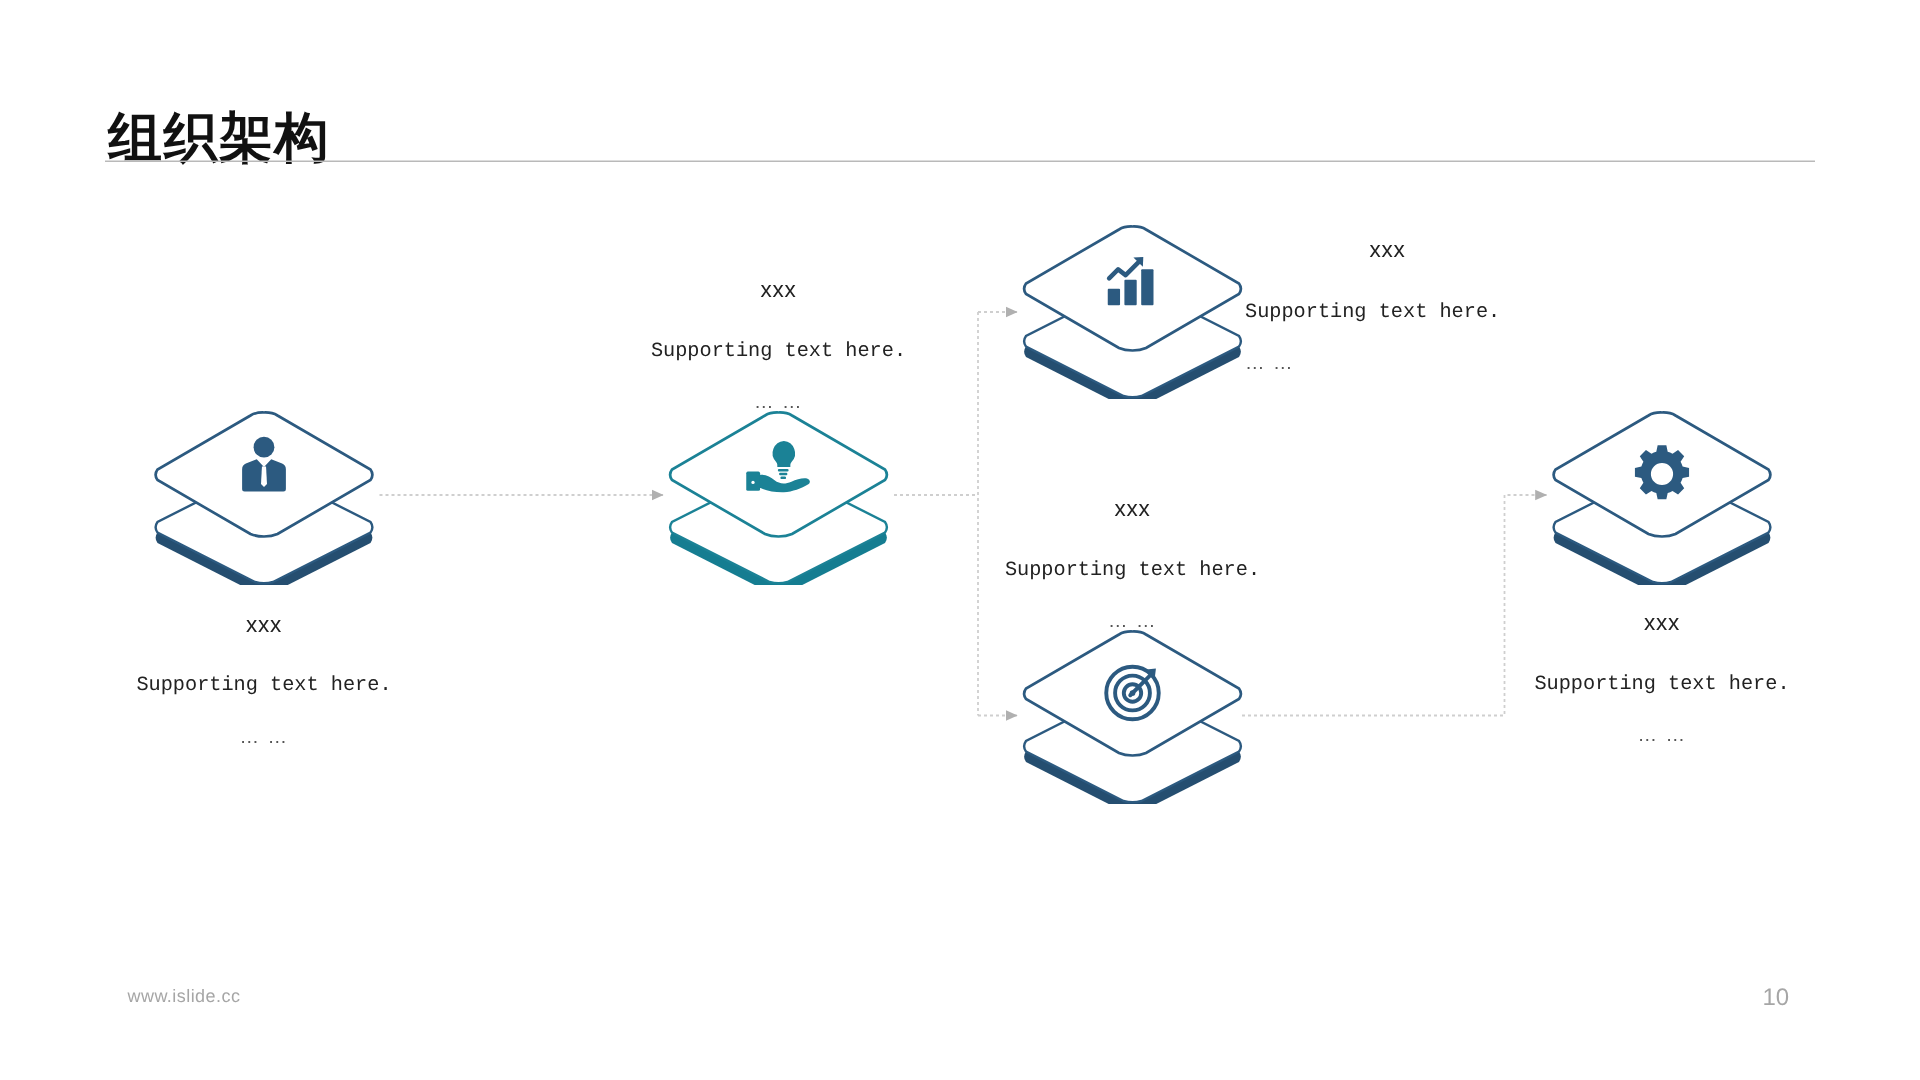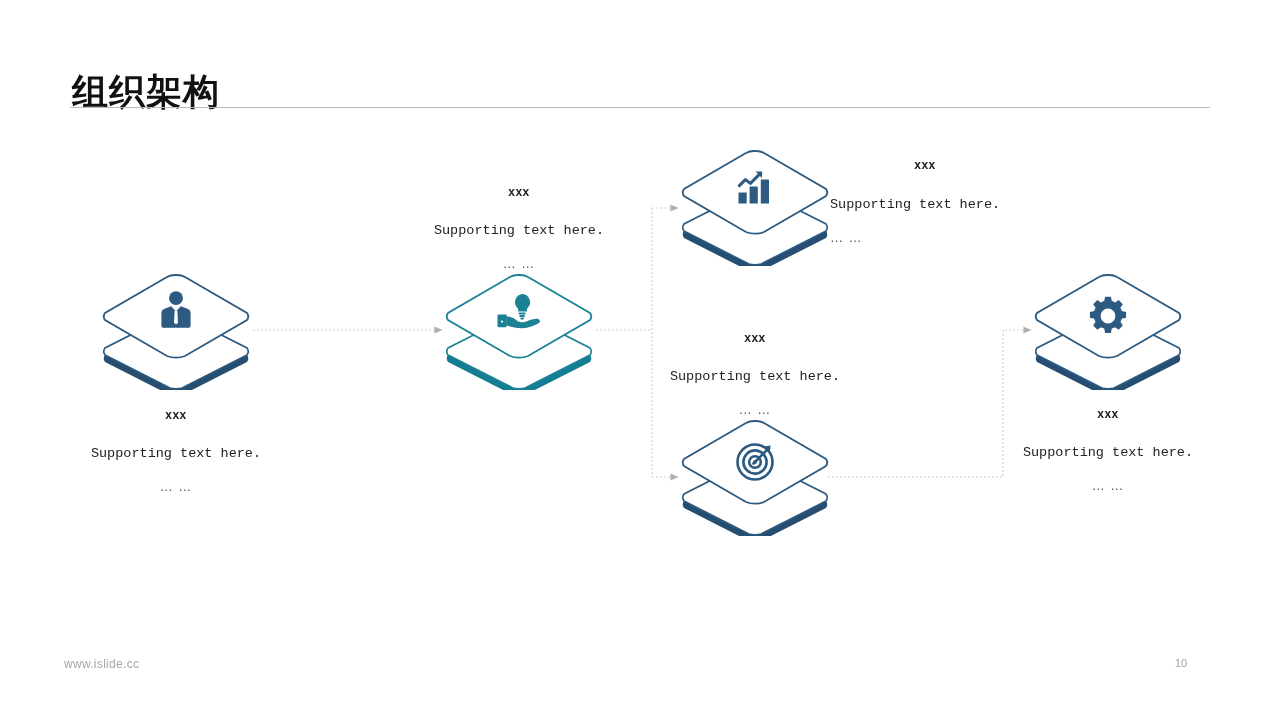--- a/index.html
+++ b/index.html
@@ -35,33 +35,33 @@
     left: 70px;
     top: 107px;
     width: 1140px;
     height: 1px;
     background: #b9b9b9;
   }
 
   
   #footer-url {
     position: absolute;
-    left: 64px;
+    left: 85px;
     top: 657px;
     font-size: 12px;
     color: #a6a6a6;
     letter-spacing: .3px;
   }
   #page-number {
     position: absolute;
     left: 1175px;
     top: 657px;
     width: 40px;
     text-align: left;
-    font-size: 11px;
+    font-size: 16px;
     color: #a6a6a6;
   }
 
   
   #connectors {
     position: absolute;
     left: 0;
     top: 0;
     width: 1280px;
     height: 720px;
@@ -77,22 +77,22 @@
   .node svg { display: block; width: 150px; height: 118px; }
 
   
   .txt-block {
     position: absolute;
     font-size: 13.5px;
     color: #222222;
     line-height: 1.35;
   }
   .txt-block .t-head {
-    font-weight: bold;
-    font-size: 12px;
+    font-weight: normal;
+    font-size: 15px;
     letter-spacing: .5px;
     margin-bottom: 22px;
   }
   .txt-block .t-body {
     font-size: 13.5px;
     margin-bottom: 15px;
     white-space: nowrap;
     font-family: Liberation Mono, monospace;
   }
   .txt-block .t-dots {

